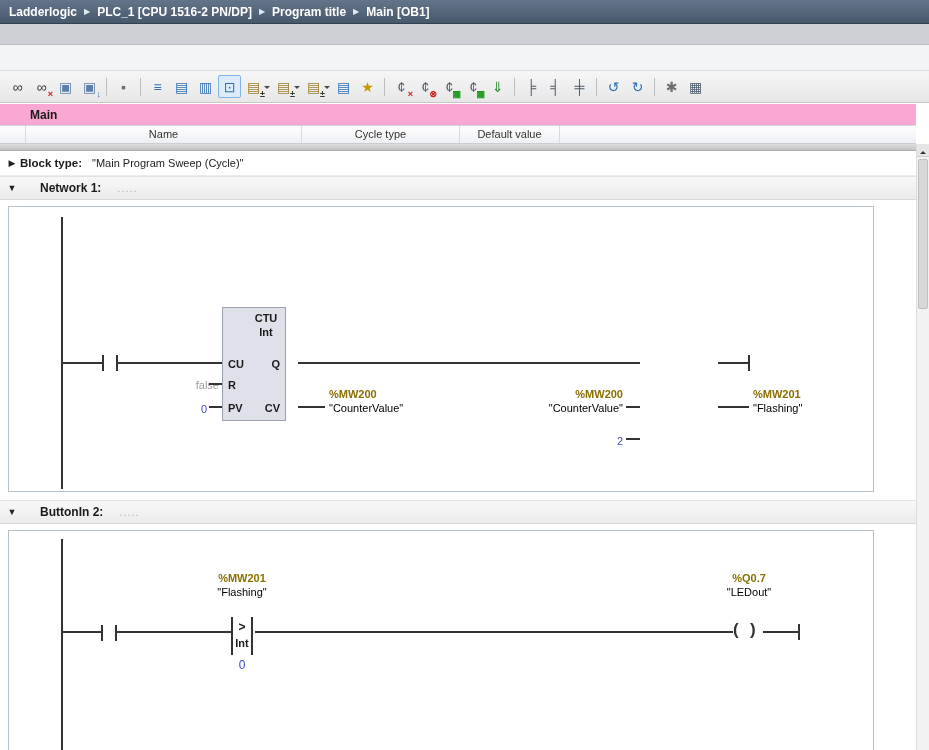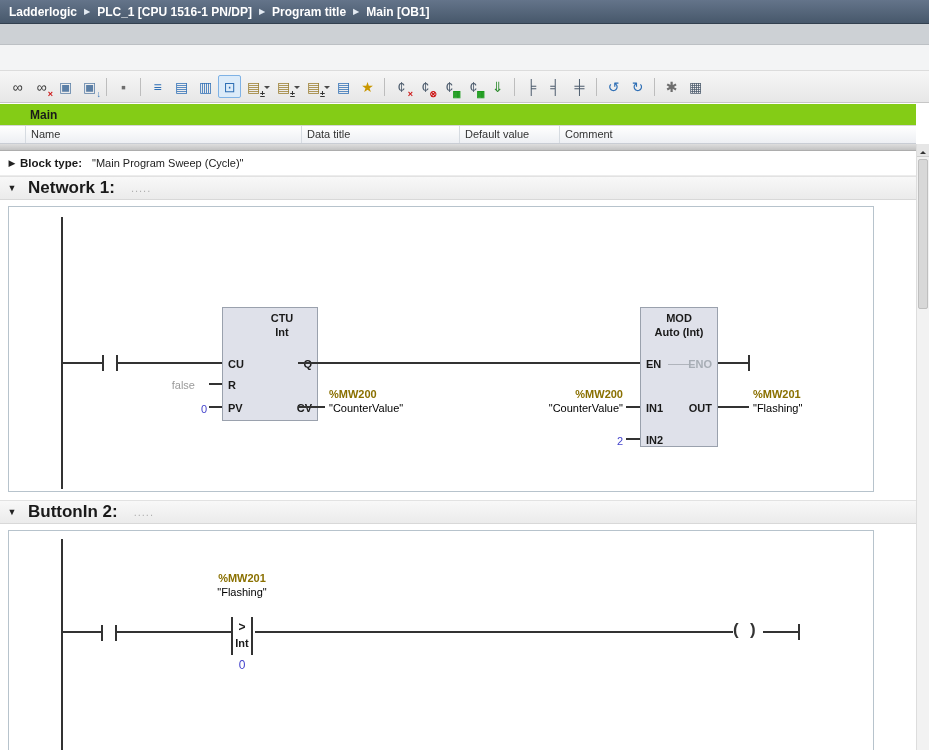--- a/index.html
+++ b/index.html
@@ -53,45 +53,45 @@
   .c-gold  { color: #c99700; }
   .c-gray  { color: #6e6e6e; }
   .c-green { color: #2e8b2e; }
   .c-slate { color: #4e5d6e; }
   .b-red   { color: #cc1111; }
   .b-green { color: #1a9a1a; }
   .b-blue  { color: #2f6fb5; }
   .b-dark  { color: #333333; }
 
   
-  .mainrow { position: absolute; top: 104px; left: 0; right: 13px; height: 21px; background: #84cc16; }
+  .mainrow { position: absolute; top: 104px; left: 0; right: 13px; height: 21px; background: #f9a8d4; }
   .mainrow .t { margin-left: 30px; font-size: 12px; font-weight: bold; padding-top: 4px; display: inline-block; }
   .thead {
     position: absolute; top: 125px; left: 0; right: 13px; height: 19px;
     display: flex; font-size: 11px; color: #333;
     background: linear-gradient(#ffffff, #edeff3);
     border-top: 1px solid #d6d6d6; border-bottom: 1px solid #c9cdd4;
   }
-  .th { padding: 2px 5px; border-right: 1px solid #d6dbe1; overflow: hidden; white-space: nowrap; }
+  .th { padding: 2px 5px; border-right: 1px solid #d6dbe1; overflow: hidden; white-space: nowrap; text-align: center; }
   .th.c0 { width: 26px; } .th.c1 { width: 276px; } .th.c2 { width: 158px; }
   .th.c3 { width: 100px; } .th.c4 { flex: 1; border-right: none; }
   .splitter { position: absolute; top: 144px; left: 0; right: 13px; height: 7px;
     background: linear-gradient(#dedede, #c2c2c2); border-bottom: 1px solid #adadad; }
 
   
   .btrow { position: absolute; top: 151px; left: 0; right: 13px; height: 25px; background: #fff;
     display: flex; align-items: center; border-bottom: 1px solid #ececec; }
   .tri { font-size: 9px; color: #222; width: 16px; text-align: center; margin-left: 4px; flex: none; }
   .btrow .lbl { font-size: 11.5px; font-weight: bold; }
   .btrow .val { font-size: 11px; color: #222; margin-left: 10px; }
   .nethdr { position: absolute; left: 0; right: 13px; height: 24px;
     background: linear-gradient(#f8f8f8, #ebebeb);
     border-top: 1px solid #e2e2e2; border-bottom: 1px solid #d8d8d8;
     display: flex; align-items: center; }
-  .nethdr .nt { font-size: 17px; font-weight: bold; margin-left: 8px; }
+  .nethdr .nt { font-size: 12px; font-weight: bold; margin-left: 20px; }
   .nethdr .nc { font-size: 11px; color: #b0b0b0; margin-left: 16px; letter-spacing: 1px; }
 
   
   .canvas { position: absolute; left: 8px; width: 866px; background: #ffffff;
     border: 1px solid #b7c3cc; }
   .wire { position: absolute; height: 2px; background: #333333; }
   .rail { position: absolute; width: 2px; background: #333333; }
   .cbar { position: absolute; width: 2px; height: 16px; background: #333333; }
   .tick { position: absolute; width: 2px; height: 16px; background: #333333; }
   .grp  { position: absolute; }
@@ -119,21 +119,21 @@
     border: 3px solid transparent; border-bottom-color: #333; }
   .sb-thumb { position: absolute; top: 15px; left: 1px; width: 10px; height: 150px;
     background: #d8d8d8; border: 1px solid #bfbfbf; border-radius: 2px; }
 </style>
 </head>
 <body>
 
 <div class="crumbbar">
   <span>Ladderlogic</span>
   <span class="crumb-sep">▶</span>
-  <span>PLC_1 [CPU 1516-1 PN/DP]</span>
+  <span>PLC_1 [CPU 1516-2 PN/DP]</span>
   <span class="crumb-sep">▶</span>
   <span>Program title</span>
   <span class="crumb-sep">▶</span>
   <span>Main [OB1]</span>
 </div>
 <div class="band1"></div>
 <div class="band2"></div>
 
 <div class="toolbar">
   <span class="tbi c-dark">
@@ -232,23 +232,22 @@
       <span class="g">▦</span>
     </span>
 </div>
 
 <div class="mainrow">
   <span class="t">Main</span>
 </div>
 <div class="thead">
   <div class="th c0"></div>
   <div class="th c1">Name</div>
-  <div class="th c2">Data title</div>
+  <div class="th c2">Cycle type</div>
   <div class="th c3">Default value</div>
-  <div class="th c4">Comment</div>
 </div>
 <div class="splitter"></div>
 
 <div class="btrow">
   <span class="tri">▶</span>
   <span class="lbl">Block type:</span>
   <span class="val">"Main Program Sweep (Cycle)"</span>
 </div>
 
 <div class="nethdr" style="top:176px;">
@@ -261,53 +260,43 @@
   <div class="rail" style="left:52px;top:10px;height:272px;"></div>
 
   <div class="wire" style="left:54px;top:155px;width:39px;"></div>
   <div class="grp" style="left:91px;top:146px;width:20px;height:20px;">
     <div class="cbar" style="left:2px;top:2px;"></div>
     <div class="cbar" style="left:16px;top:2px;"></div>
   </div>
   <div class="wire" style="left:109px;top:155px;width:104px;"></div>
 
 
-  <div class="box" style="left:213px;top:100px;width:96px;height:114px;padding-left:24px;">
+  <div class="box" style="left:213px;top:100px;width:64px;height:114px;padding-left:24px;">
     <div class="btitle" style="margin-top:3px;">CTU</div>
     <div class="btitle">Int</div>
     <div class="pin" style="left:5px;top:50px;">CU</div>
     <div class="pin" style="right:5px;top:50px;">Q</div>
     <div class="pin" style="left:5px;top:71px;">R</div>
     <div class="pin" style="left:5px;top:94px;">PV</div>
     <div class="pin" style="right:5px;top:94px;">CV</div>
   </div>
 
-  <div class="lblk tr gval" style="left:128px;top:171px;width:58px;"><span class="gval">false</span></div>
+  <div class="lblk tr gval" style="left:152px;top:171px;width:58px;"><span class="gval">false</span></div>
   <div class="wire" style="left:200px;top:176px;width:13px;"></div>
   <div class="lblk tr" style="left:140px;top:194px;width:58px;"><span class="val">0</span></div>
   <div class="wire" style="left:200px;top:199px;width:13px;"></div>
 
   <div class="wire" style="left:289px;top:155px;width:342px;"></div>
 
   <div class="wire" style="left:289px;top:199px;width:27px;"></div>
   <div class="lblk tl" style="left:320px;top:180px;width:130px;">
     <div class="addr">%MW200</div>
     <div class="sym">"CounterValue"</div>
   </div>
 
-  <div class="box" style="left:631px;top:100px;width:78px;height:140px;">
-    <div class="btitle" style="margin-top:3px;">MOD</div>
-    <div class="btitle">Auto (Int)</div>
-    <div class="pin" style="left:5px;top:50px;">EN</div>
-    <div class="enoline" style="left:27px;top:56px;width:24px;"></div>
-    <div class="pin gray" style="right:5px;top:50px;">ENO</div>
-    <div class="pin" style="left:5px;top:94px;">IN1</div>
-    <div class="pin" style="left:5px;top:126px;">IN2</div>
-    <div class="pin" style="right:5px;top:94px;">OUT</div>
-  </div>
 
   <div class="lblk tr" style="left:450px;top:180px;width:164px;">
     <div class="addr">%MW200</div>
     <div class="sym">"CounterValue"</div>
   </div>
   <div class="wire" style="left:617px;top:199px;width:14px;"></div>
 
   <div class="lblk tr" style="left:548px;top:226px;width:66px;"><span class="val">2</span></div>
   <div class="wire" style="left:617px;top:231px;width:14px;"></div>
 
@@ -348,20 +337,24 @@
     <div class="addr">%MW201</div>
     <div class="sym">"Flashing"</div>
   </div>
 
   <div class="wire" style="left:246px;top:100px;width:478px;"></div>
 
   <div class="grp" style="left:722px;top:88px;width:32px;height:24px;">
     <span class="paren" style="left:2px;top:2px;">(</span>
     <span class="paren" style="left:19px;top:2px;">)</span>
   </div>
+  <div class="lblk" style="left:674px;top:40px;width:132px;">
+    <div class="addr">%Q0.7</div>
+    <div class="sym">"LEDout"</div>
+  </div>
   <div class="wire" style="left:754px;top:100px;width:36px;"></div>
   <div class="tick" style="left:789px;top:93px;"></div>
 </div>
 
 <div class="vscroll">
   <div class="sb-up"></div>
   <div class="sb-thumb"></div>
 </div>
 
 </body></html>

